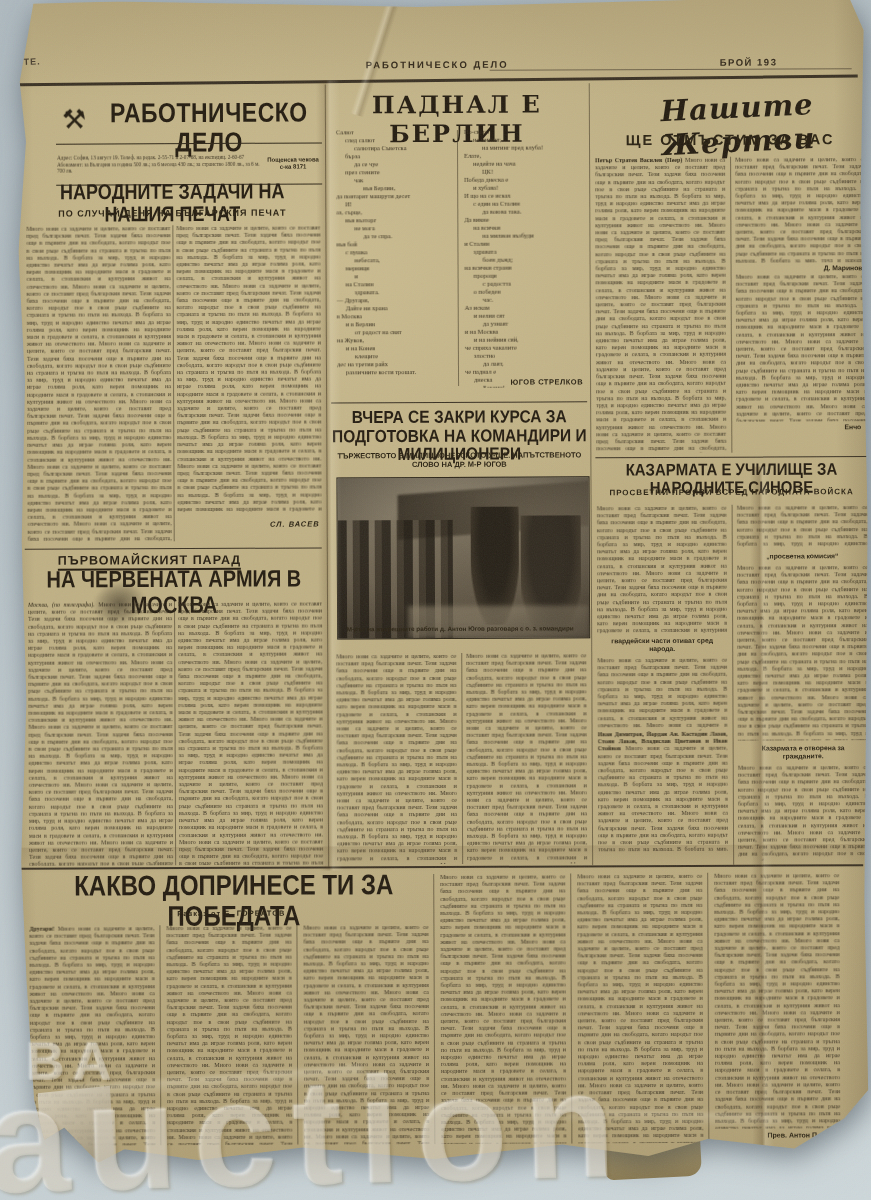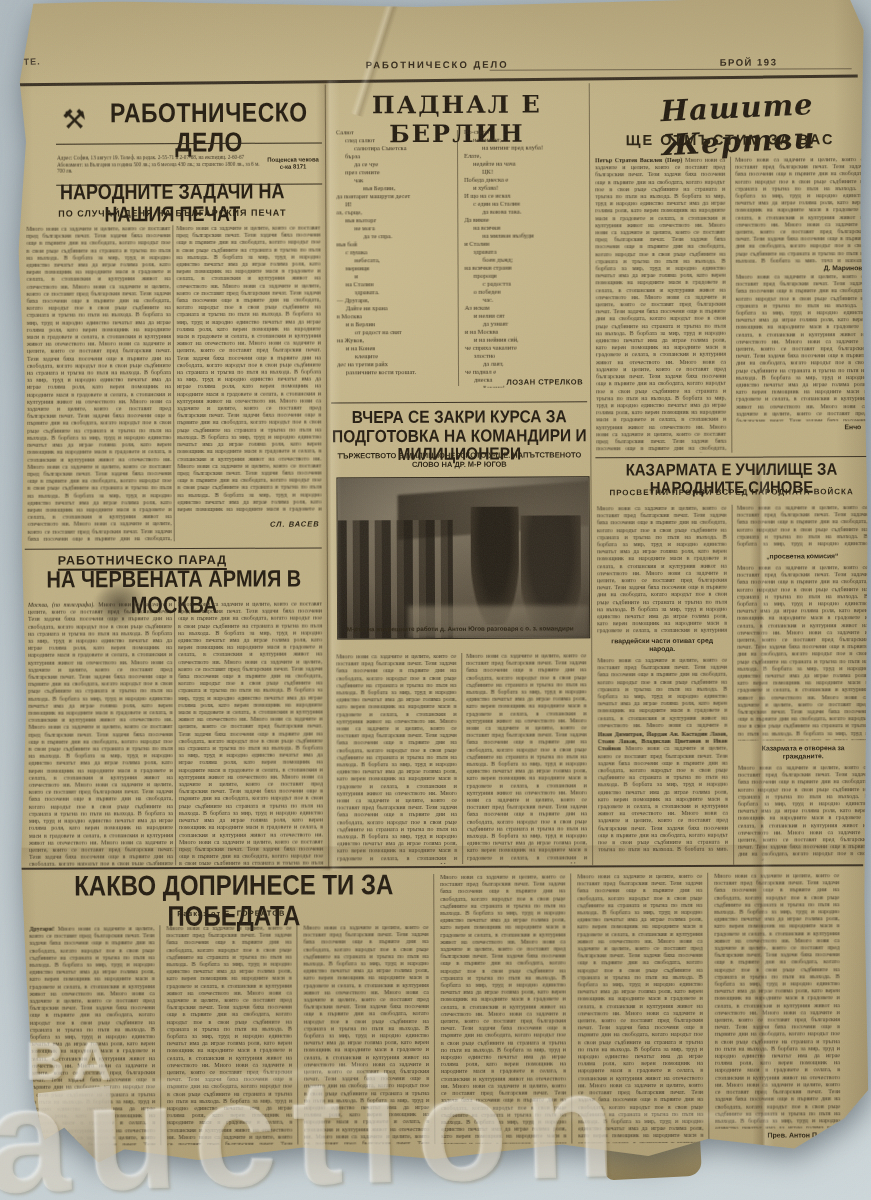--- a/index.html
+++ b/index.html
@@ -80,21 +80,21 @@
     <div class="abs hl" style="left:25px;top:182px;width:298px;font-size:18px;">
       <span class="cy">НАРОДНИТЕ ЗАДАЧИ НА НАШИЯ ПЕЧАТ</span>
     </div>
     <div class="abs sub" style="left:25px;top:207px;width:298px;font-size:9px;letter-spacing:1px;">ПО СЛУЧАЙ ДЕНЯ НА БЪЛГАРСКИЯ ПЕЧАТ</div>
     <div class="abs greek" style="left:28px;top:224px;width:144px;height:316px;">Много нови са задачите и целите, които се поставят пред българския печат. Тези задачи бяха посочени още в първите дни на свободата, когато народът пое в свои ръце съдбините на страната и тръгна по пътя на възхода. В борбата за мир, труд и народно единство печатът има да играе голяма роля, като верен помощник на народните маси в градовете и селата, в стопанския и културния живот на отечеството ни. Много нови са задачите и целите, които се поставят пред българския печат. Тези задачи бяха посочени още в първите дни на свободата, когато народът пое в свои ръце съдбините на страната и тръгна по пътя на възхода. В борбата за мир, труд и народно единство печатът има да играе голяма роля, като верен помощник на народните маси в градовете и селата, в стопанския и културния живот на отечеството ни. Много нови са задачите и целите, които се поставят пред българския печат. Тези задачи бяха посочени още в първите дни на свободата, когато народът пое в свои ръце съдбините на страната и тръгна по пътя на възхода. В борбата за мир, труд и народно единство печатът има да играе голяма роля, като верен помощник на народните маси в градовете и селата, в стопанския и културния живот на отечеството ни. Много нови са задачите и целите, които се поставят пред българския печат. Тези задачи бяха посочени още в първите дни на свободата, когато народът пое в свои ръце съдбините на страната и тръгна по пътя на възхода. В борбата за мир, труд и народно единство печатът има да играе голяма роля, като верен помощник на народните маси в градовете и селата, в стопанския и културния живот на отечеството ни. Много нови са задачите и целите, които се поставят пред българския печат. Тези задачи бяха посочени още в първите дни на свободата, когато народът пое в свои ръце съдбините на страната и тръгна по пътя на възхода. В борбата за мир, труд и народно единство печатът има да играе голяма роля, като верен помощник на народните маси в градовете и селата, в стопанския и културния живот на отечеството ни. Много нови са задачите и целите, които се поставят пред българския печат. Тези задачи бяха посочени още в първите дни на свободата, когато народът пое в свои ръце съдбините на страната и тръгна по пътя на възхода. В борбата за мир, труд и народно единство печатът има да играе голяма роля, като верен помощник на народните маси в градовете и селата, в стопанския и културния живот на отечеството ни. Много нови са задачите и целите, които се поставят пред българския печат. Тези задачи бяха посочени още в първите дни на свободата, когато народът пое в свои ръце съдбините на страната и тръгна по пътя на възхода. В борбата за мир, труд и народно единство печатът има да играе голяма роля, като верен помощник на народните маси в градовете и селата, в стопанския и културния живот на отечеството ни. Много нови са задачите и целите, които се поставят пред българския печат. Тези задачи бяха посочени още в първите дни на свободата, когато народът пое в свои ръце съдбините на страната и тръгна по пътя на възхода. В борбата за мир, труд и народно единство печатът има да играе голяма роля, като верен помощник на народните маси в градовете и селата, в стопанския и културния живот на отечеството ни.</div>
     <div class="abs greek" style="left:178px;top:224px;width:144px;height:290px;">Много нови са задачите и целите, които се поставят пред българския печат. Тези задачи бяха посочени още в първите дни на свободата, когато народът пое в свои ръце съдбините на страната и тръгна по пътя на възхода. В борбата за мир, труд и народно единство печатът има да играе голяма роля, като верен помощник на народните маси в градовете и селата, в стопанския и културния живот на отечеството ни. Много нови са задачите и целите, които се поставят пред българския печат. Тези задачи бяха посочени още в първите дни на свободата, когато народът пое в свои ръце съдбините на страната и тръгна по пътя на възхода. В борбата за мир, труд и народно единство печатът има да играе голяма роля, като верен помощник на народните маси в градовете и селата, в стопанския и културния живот на отечеството ни. Много нови са задачите и целите, които се поставят пред българския печат. Тези задачи бяха посочени още в първите дни на свободата, когато народът пое в свои ръце съдбините на страната и тръгна по пътя на възхода. В борбата за мир, труд и народно единство печатът има да играе голяма роля, като верен помощник на народните маси в градовете и селата, в стопанския и културния живот на отечеството ни. Много нови са задачите и целите, които се поставят пред българския печат. Тези задачи бяха посочени още в първите дни на свободата, когато народът пое в свои ръце съдбините на страната и тръгна по пътя на възхода. В борбата за мир, труд и народно единство печатът има да играе голяма роля, като верен помощник на народните маси в градовете и селата, в стопанския и културния живот на отечеството ни. Много нови са задачите и целите, които се поставят пред българския печат. Тези задачи бяха посочени още в първите дни на свободата, когато народът пое в свои ръце съдбините на страната и тръгна по пътя на възхода. В борбата за мир, труд и народно единство печатът има да играе голяма роля, като верен помощник на народните маси в градовете и селата, в стопанския и културния живот на отечеството ни. Много нови са задачите и целите, които се поставят пред българския печат. Тези задачи бяха посочени още в първите дни на свободата, когато народът пое в свои ръце съдбините на страната и тръгна по пътя на възхода. В борбата за мир, труд и народно единство печатът има да играе голяма роля, като верен помощник на народните маси в градовете и селата, в стопанския и културния живот на отечеството ни. Много нови са задачите и целите, които се поставят пред българския печат. Тези задачи бяха посочени още в първите дни на свободата, когато народът пое в свои ръце съдбините на страната и тръгна по пътя на възхода. В борбата за мир, труд и народно единство печатът има да играе голяма роля, като верен помощник на народните маси в градовете и селата, в стопанския и културния живот на отечеството ни. Много нови са задачите и целите, които се поставят пред българския печат. Тези задачи бяха посочени още в първите дни на свободата, когато народът пое в свои ръце съдбините на страната и тръгна по пътя на възхода. В борбата за мир, труд и народно единство печатът има да играе голяма роля, като верен помощник на народните маси в градовете и селата, в стопанския и културния живот на отечеството ни.</div>
     <div class="abs colrule ov" style="left:174px;top:224px;height:316px;"></div>
     <div class="abs sig" style="left:230px;top:519px;width:90px;font-size:7.5px;letter-spacing:1px;font-style:italic;">СЛ. ВАСЕВ</div>
     <div class="abs rule ov" style="left:25px;top:547px;width:297px;height:1px;"></div>
 
-    <div class="abs" style="left:58px;top:552px;font:700 12.5px 'Liberation Sans',sans-serif;color:#241c10;letter-spacing:1px;border-bottom:2px solid #241c10;padding-bottom:1px;">РАБОТНИЧЕСКО ПАРАД</div>
+    <div class="abs" style="left:58px;top:552px;font:700 12.5px 'Liberation Sans',sans-serif;color:#241c10;letter-spacing:1px;border-bottom:2px solid #241c10;padding-bottom:1px;">ПЪРВОМАЙСКИЯТ ПАРАД</div>
     <div class="abs hl" style="left:25px;top:568px;width:298px;font-size:20px;">
       <span class="cy">НА ЧЕРВЕНАТА АРМИЯ В МОСКВА</span>
     </div>
     <div class="abs greek" style="left:28px;top:600px;width:144px;height:264px;"><b class="lead it">Москва, (по телеграфа). </b>Много нови са задачите и целите, които се поставят пред българския печат. Тези задачи бяха посочени още в първите дни на свободата, когато народът пое в свои ръце съдбините на страната и тръгна по пътя на възхода. В борбата за мир, труд и народно единство печатът има да играе голяма роля, като верен помощник на народните маси в градовете и селата, в стопанския и културния живот на отечеството ни. Много нови са задачите и целите, които се поставят пред българския печат. Тези задачи бяха посочени още в първите дни на свободата, когато народът пое в свои ръце съдбините на страната и тръгна по пътя на възхода. В борбата за мир, труд и народно единство печатът има да играе голяма роля, като верен помощник на народните маси в градовете и селата, в стопанския и културния живот на отечеството ни. Много нови са задачите и целите, които се поставят пред българския печат. Тези задачи бяха посочени още в първите дни на свободата, когато народът пое в свои ръце съдбините на страната и тръгна по пътя на възхода. В борбата за мир, труд и народно единство печатът има да играе голяма роля, като верен помощник на народните маси в градовете и селата, в стопанския и културния живот на отечеството ни. Много нови са задачите и целите, които се поставят пред българския печат. Тези задачи бяха посочени още в първите дни на свободата, когато народът пое в свои ръце съдбините на страната и тръгна по пътя на възхода. В борбата за мир, труд и народно единство печатът има да играе голяма роля, като верен помощник на народните маси в градовете и селата, в стопанския и културния живот на отечеството ни. Много нови са задачите и целите, които се поставят пред българския печат. Тези задачи бяха посочени още в първите дни на свободата, когато народът пое в свои ръце съдбините на страната и тръгна по пътя на възхода. В борбата за мир, труд и народно единство печатът има да играе голяма роля, като верен помощник на народните маси в градовете и селата, в стопанския и културния живот на отечеството ни. Много нови са задачите и целите, които се поставят пред българския печат. Тези задачи бяха посочени още в първите дни на свободата, когато народът пое в свои ръце съдбините на страната и тръгна по пътя на възхода. В борбата за мир, труд и народно единство печатът има да играе голяма роля, като верен помощник на народните маси в градовете и селата, в стопанския и културния живот на отечеството ни. Много нови са задачите и целите, които се поставят пред българския печат. Тези задачи бяха посочени още в първите дни на свободата, когато народът пое в свои ръце съдбините на страната и тръгна по пътя на възхода. В борбата за мир, труд и народно единство печатът има да играе голяма роля, като верен помощник на народните маси в градовете и селата, в стопанския и културния живот на отечеството ни.</div>
     <div class="abs greek" style="left:178px;top:600px;width:144px;height:264px;">Много нови са задачите и целите, които се поставят пред българския печат. Тези задачи бяха посочени още в първите дни на свободата, когато народът пое в свои ръце съдбините на страната и тръгна по пътя на възхода. В борбата за мир, труд и народно единство печатът има да играе голяма роля, като верен помощник на народните маси в градовете и селата, в стопанския и културния живот на отечеството ни. Много нови са задачите и целите, които се поставят пред българския печат. Тези задачи бяха посочени още в първите дни на свободата, когато народът пое в свои ръце съдбините на страната и тръгна по пътя на възхода. В борбата за мир, труд и народно единство печатът има да играе голяма роля, като верен помощник на народните маси в градовете и селата, в стопанския и културния живот на отечеството ни. Много нови са задачите и целите, които се поставят пред българския печат. Тези задачи бяха посочени още в първите дни на свободата, когато народът пое в свои ръце съдбините на страната и тръгна по пътя на възхода. В борбата за мир, труд и народно единство печатът има да играе голяма роля, като верен помощник на народните маси в градовете и селата, в стопанския и културния живот на отечеството ни. Много нови са задачите и целите, които се поставят пред българския печат. Тези задачи бяха посочени още в първите дни на свободата, когато народът пое в свои ръце съдбините на страната и тръгна по пътя на възхода. В борбата за мир, труд и народно единство печатът има да играе голяма роля, като верен помощник на народните маси в градовете и селата, в стопанския и културния живот на отечеството ни. Много нови са задачите и целите, които се поставят пред българския печат. Тези задачи бяха посочени още в първите дни на свободата, когато народът пое в свои ръце съдбините на страната и тръгна по пътя на възхода. В борбата за мир, труд и народно единство печатът има да играе голяма роля, като верен помощник на народните маси в градовете и селата, в стопанския и културния живот на отечеството ни. Много нови са задачите и целите, които се поставят пред българския печат. Тези задачи бяха посочени още в първите дни на свободата, когато народът пое в свои ръце съдбините на страната и тръгна по пътя на възхода. В борбата за мир, труд и народно единство печатът има да играе голяма роля, като верен помощник на народните маси в градовете и селата, в стопанския и културния живот на отечеството ни. Много нови са задачите и целите, които се поставят пред българския печат. Тези задачи бяха посочени още в първите дни на свободата, когато народът пое в свои ръце съдбините на страната и тръгна по пътя на възхода. В борбата за мир, труд и народно единство печатът има да играе голяма роля, като верен помощник на народните маси в градовете и селата, в стопанския и културния живот на отечеството ни.</div>
     <div class="abs colrule ov" style="left:174px;top:600px;height:264px;"></div>
 
     <div class="abs colrule ov" style="left:327px;top:84px;height:782px;"></div>
     <div class="abs colrule ov" style="left:591px;top:84px;height:782px;"></div>
 
@@ -161,21 +161,21 @@
           <div class="pline" style="margin-left: 0px;">и на Москва</div>
           <div class="pline" style="margin-left: 9px;">и на нейния сяй,</div>
           <div class="pline" style="margin-left: 0px;">че спряха чакалите</div>
           <div class="pline" style="margin-left: 9px;">злостно</div>
           <div class="pline" style="margin-left: 18px;">да лаят,</div>
           <div class="pline" style="margin-left: 0px;">че паднал е</div>
           <div class="pline" style="margin-left: 9px;">днеска</div>
           <div class="pline" style="margin-left: 18px;">Берлин!</div>
         </div>
     <div class="abs colrule ov" style="left:459px;top:130px;height:256px;"></div>
-    <div class="abs sig" style="left:478px;top:378px;width:106px;font-size:7.5px;letter-spacing:.5px;">ЛОЗАН СТРЕЛКОВ</div>
+    <div class="abs sig" style="left:478px;top:378px;width:106px;font-size:7.5px;letter-spacing:.5px;">ЮГОВ СТРЕЛКОВ</div>
     <div class="abs rule ov" style="left:332px;top:402px;width:256px;height:1px;"></div>
 
     <div class="abs hl" style="left:330px;top:410px;width:260px;font-size:15.5px;">
       <span class="cy" style="transform:scaleY(1.12);">ВЧЕРА СЕ ЗАКРИ КУРСА ЗА ПОДГОТОВКА НА КОМАНДИРИ И МИЛИЦИОНЕРИ</span>
     </div>
     <div class="abs sub" style="left:334px;top:451px;width:252px;font-size:7.5px;line-height:9px;">ТЪРЖЕСТВОТО В МИЛИЦИОНЕРСКОТО У-ЩЕ. НАПЪТСТВЕНОТО СЛОВО НА ДР. М-Р ЮГОВ</div>
     <div id="photo" class="abs" style="left:337px;top:477px;width:251px;height:160px;">
       <div style="inset:0;background:linear-gradient(175deg,#958c78 0%,#867d6a 25%,#6e6554 55%,#51483a 92%);"></div>
       <div style="left:24%;right:-2%;top:6%;height:28%;background:linear-gradient(100deg,rgba(35,30,22,.8),rgba(95,85,68,.45));transform:skewY(-4deg);filter:blur(1px);"></div>
       <div style="left:0;top:26%;width:46%;bottom:0;background:repeating-linear-gradient(90deg,rgba(26,22,16,.85) 0 9px,rgba(120,110,92,.35) 9px 15px,rgba(42,36,27,.7) 15px 22px);filter:blur(.7px);"></div>

